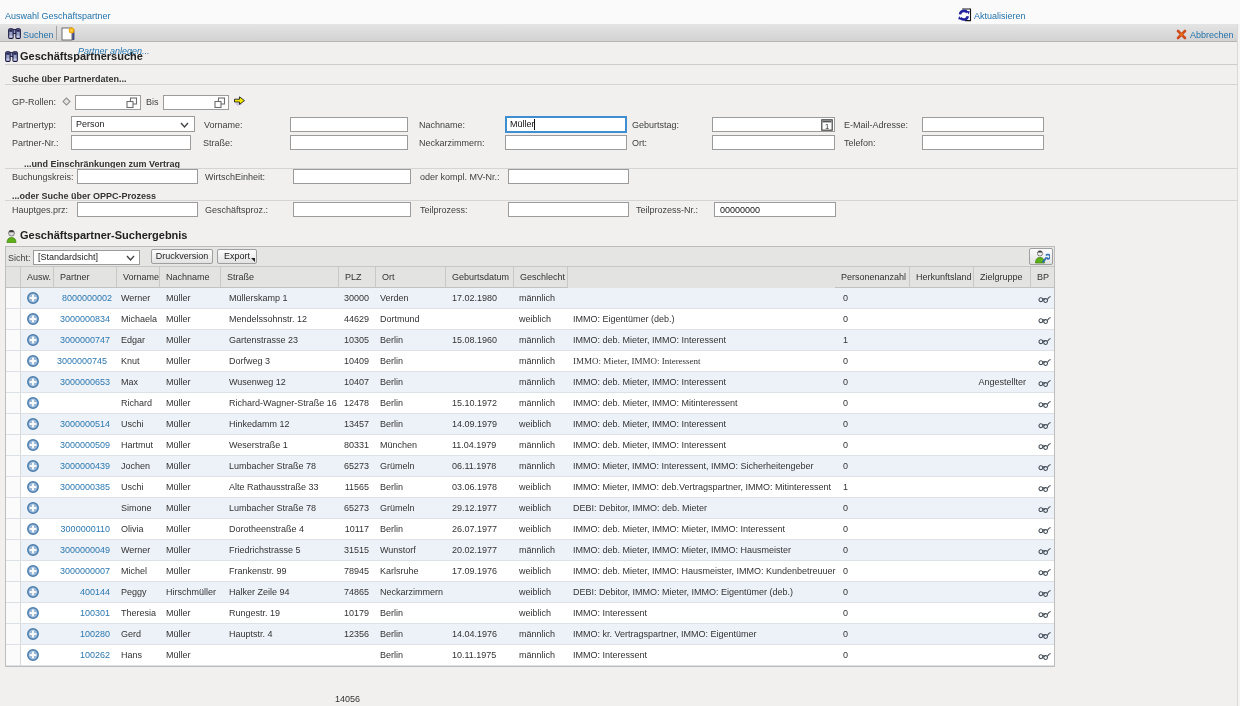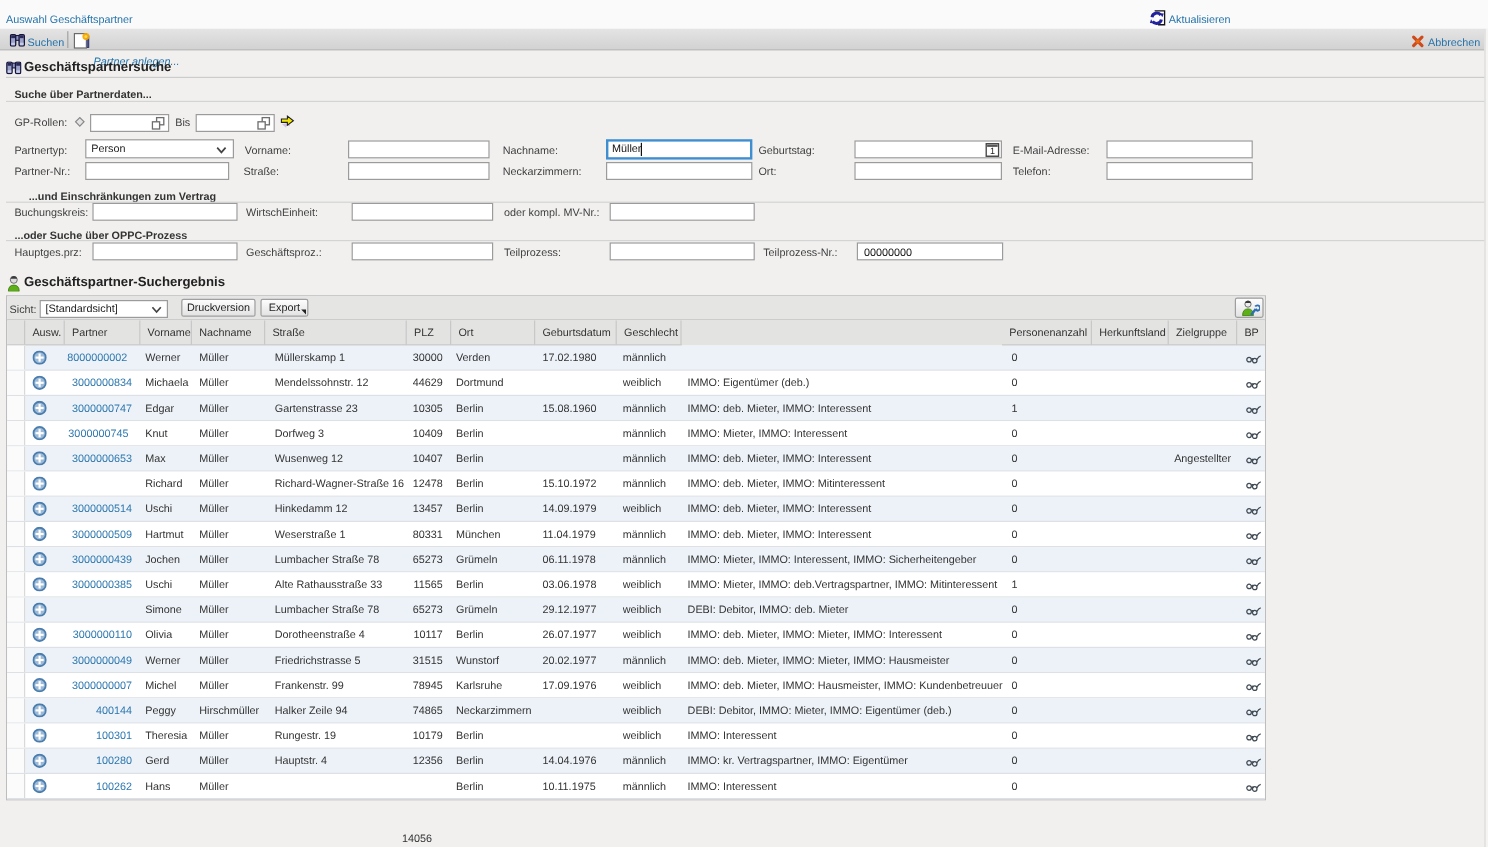--- a/index.html
+++ b/index.html
@@ -206,21 +206,21 @@
     <div class="hc" style="left:968px;width:57px;">Zielgruppe</div>
     <div class="hc" style="left:1025px;width:23px;border-right:none;">BP</div>
   </div>
 <div class="row odd" style="top:288px;">
     <div class="c0"></div>
     <div class="ic" style="left:21px;top:4px;"><svg width="12" height="12" viewBox="0 0 12 12">
         <circle cx="6" cy="6" r="5.2" fill="#9cbad7" stroke="#4a7dad" stroke-width="1.5"></circle>
         <rect x="5.1" y="2.6" width="1.8" height="6.8" fill="#fff"></rect>
         <rect x="2.6" y="5.1" width="6.8" height="1.8" fill="#fff"></rect>
       </svg></div>
-    <div class="ct lnk" style="left:44px;width:56px;text-align:right;">8000000002</div>
+    <div class="ct lnk" style="left:56px;width:56px;">8000000002</div>
     <div class="ct" style="left:115px;width:44px;">Werner</div>
     <div class="ct" style="left:160px;width:60px;">Müller</div>
     <div class="ct" style="left:223px;width:109px;">Müllerskamp 1</div>
     <div class="ct" style="left:328px;width:35px;text-align:right;">30000</div>
     <div class="ct" style="left:374px;width:68px;">Verden</div>
     <div class="ct" style="left:446px;width:60px;">17.02.1980</div>
     <div class="ct" style="left:513px;width:52px;">männlich</div>
     <div class="ct" style="left:837px;width:60px;">0</div>
     <div class="ic" style="left:1032px;top:6px;"><svg width="14" height="10" viewBox="0 0 14 10">
         <g fill="none" stroke="#414b55" stroke-width="1.05">
@@ -291,21 +291,21 @@
         <rect x="2.6" y="5.1" width="6.8" height="1.8" fill="#fff"></rect>
       </svg></div>
     <div class="ct lnk" style="left:48px;width:56px;text-align:center;">3000000745</div>
     <div class="ct" style="left:115px;width:44px;">Knut</div>
     <div class="ct" style="left:160px;width:60px;">Müller</div>
     <div class="ct" style="left:223px;width:109px;">Dorfweg 3</div>
     <div class="ct" style="left:328px;width:35px;text-align:right;">10409</div>
     <div class="ct" style="left:374px;width:68px;">Berlin</div>
     <div class="ct" style="left:446px;width:60px;"></div>
     <div class="ct" style="left:513px;width:52px;">männlich</div>
-    <div class="ct" style="left:567px;width:272px;">IMMO: Mieter, IMMO: Interessent</div>
+    <div class="ct" style="left:567px;width:272px;font-family:Liberation Serif, serif;">IMMO: Mieter, IMMO: Interessent</div>
     <div class="ct" style="left:837px;width:60px;">0</div>
     <div class="ic" style="left:1032px;top:6px;"><svg width="14" height="10" viewBox="0 0 14 10">
         <g fill="none" stroke="#414b55" stroke-width="1.05">
           <circle cx="2.9" cy="5.7" r="1.9"></circle>
           <circle cx="7.6" cy="6.5" r="1.9"></circle>
           <path d="M4.8 5.2 Q6.0 4.4 6.7 5.5"></path>
           <path d="M9.4 5.6 Q10.8 3.0 12.6 2.6"></path>
         </g>
       </svg></div>
   </div>

